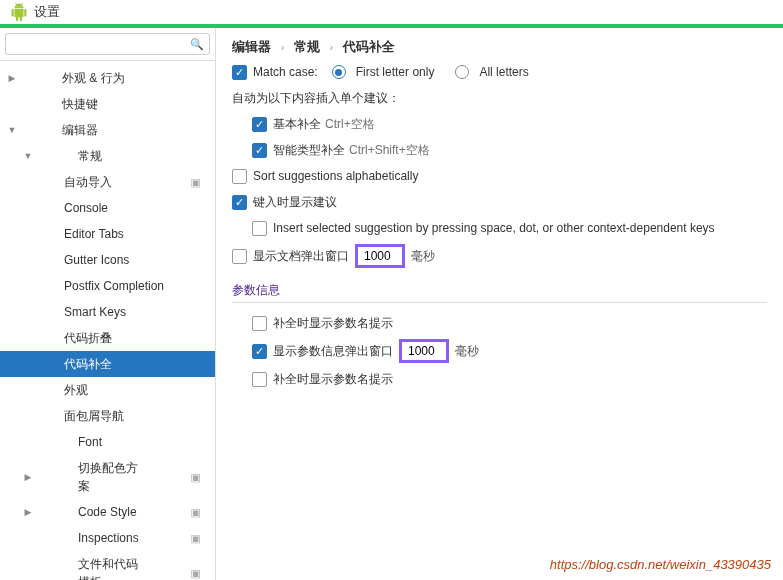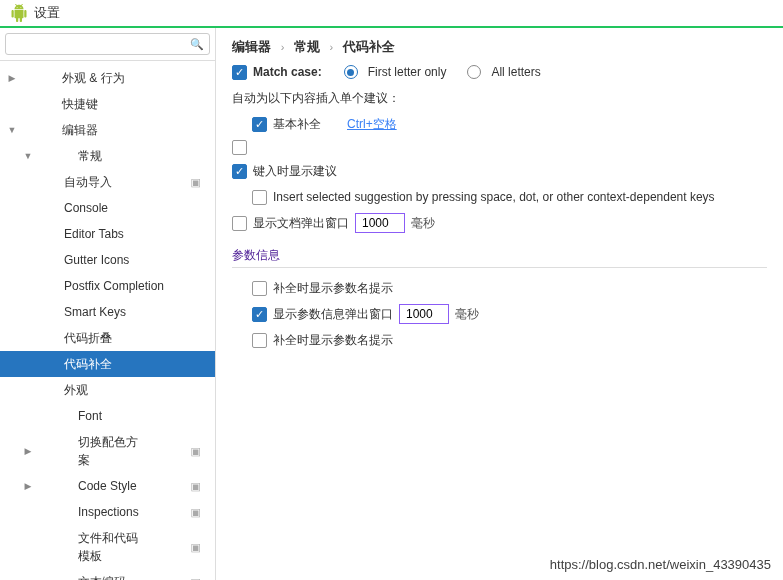--- a/index.html
+++ b/index.html
@@ -1,18 +1,18 @@
 <!DOCTYPE html>
 <html><head>
   <meta charset="utf-8">
   <style>
     * { box-sizing: border-box; margin: 0; padding: 0; }
     body { font-family: "Microsoft YaHei", Arial, sans-serif; font-size: 12px; color: #333; background: #fff; width: 783px; height: 580px; overflow: hidden; }
     
-    .header { display: flex; align-items: center; padding: 6px 10px; border-bottom: 2px solid #22c55e; height: 28px; }
+    .header { display: flex; align-items: center; padding: 6px 10px; border-bottom: 4px solid #22c55e; height: 28px; }
     .android-icon { width: 18px; height: 18px; margin-right: 6px; }
     .title { font-size: 13px; }
     
     .main { display: flex; height: calc(100% - 28px); }
     
     .sidebar { width: 216px; border-right: 1px solid #ddd; display: flex; flex-direction: column; }
     .search-box { padding: 5px; border-bottom: 1px solid #ddd; }
     .search-input { width: 100%; padding: 3px 20px 3px 6px; border: 1px solid #ccc; border-radius: 3px; font-size: 12px; background: #fff; }
     .search-wrap { position: relative; }
     .search-icon { position: absolute; right: 6px; top: 50%; transform: translateY(-50%); color: #999; font-size: 11px; }
@@ -37,33 +37,33 @@
     .indent { padding-left: 20px; }
     
     .checkbox { width: 15px; height: 15px; border: 1px solid #999; border-radius: 2px; margin-right: 6px; display: inline-flex; align-items: center; justify-content: center; cursor: pointer; flex-shrink: 0; }
     .checkbox.checked { background: #2675bf; border-color: #2675bf; color: #fff; }
     .checkbox.checked::after { content: "✓"; font-size: 11px; line-height: 1; }
     
     .radio { width: 14px; height: 14px; border: 1px solid #888; border-radius: 50%; margin-right: 5px; display: inline-flex; align-items: center; justify-content: center; cursor: pointer; flex-shrink: 0; }
     .radio.checked { border-color: #2675bf; }
     .radio.checked::after { content: ""; width: 7px; height: 7px; background: #2675bf; border-radius: 50%; }
     
-    .shortcut { color: #3b82f6; margin-left: 26px; text-decoration: underline; }
-    .label-colon { margin-right: 22px; font-weight: bold; }
+    .shortcut { color: #737373; margin-left: 4px; }
+    .label-colon { margin-right: 14px; }
     .radio-group { display: inline-flex; align-items: center; gap: 5px; }
     .radio-group .rlabel { margin-right: 16px; }
     
-    .text-input { border: 1px solid #8b5cf6; padding: 2px 6px; width: 50px; font-size: 12px; margin: 0 6px; }
+    .text-input { border: 3px solid #8b5cf6; padding: 2px 6px; width: 50px; font-size: 12px; margin: 0 6px; }
     .unit { color: #555; text-align: center; }
     
     .section-divider { margin: 14px 0 10px; }
     .section-title { color: #4c1d95; font-size: 12px; margin-bottom: 2px; }
     .section-line { border: none; border-top: 1px solid #ddd; margin-top: 3px; }
     
-    .watermark { position: absolute; bottom: 8px; right: 12px; color: #404040; font-size: 13px; pointer-events: none; }
+    .watermark { position: absolute; bottom: 8px; right: 12px; color: #c2410c; font-size: 13px; font-style: italic; pointer-events: none; }
   </style>
 </head>
 <body>
 
 <div class="header">
   <svg class="android-icon" viewBox="0 0 24 24">
       <path fill="#a4c639" d="M6 18c0 .55.45 1 1 1h1v3.5c0 .83.67 1.5 1.5 1.5s1.5-.67 1.5-1.5V19h2v3.5c0 .83.67 1.5 1.5 1.5s1.5-.67 1.5-1.5V19h1c.55 0 1-.45 1-1V8H6v10zM3.5 8C2.67 8 2 8.67 2 9.5v7c0 .83.67 1.5 1.5 1.5S5 17.33 5 16.5v-7C5 8.67 4.33 8 3.5 8zm17 0c-.83 0-1.5.67-1.5 1.5v7c0 .83.67 1.5 1.5 1.5s1.5-.67 1.5-1.5v-7c0-.83-.67-1.5-1.5-1.5zm-4.97-5.84l1.3-1.3c.2-.2.2-.51 0-.71-.2-.2-.51-.2-.71 0l-1.48 1.48C13.85 1.23 12.95 1 12 1c-.96 0-1.86.23-2.66.63L7.85.15c-.2-.2-.51-.2-.71 0-.2.2-.2.51 0 .71l1.31 1.31C6.97 3.26 6 5.01 6 7h12c0-1.99-.97-3.75-2.47-4.84zM10 5H9V4h1v1zm5 0h-1V4h1v1z"></path>
     </svg>
   <span class="title">设置</span>
 </div>
@@ -114,20 +114,23 @@
         </div>
       <div class="tree-item level-2">
           <span class="tree-label">代码折叠</span>
         </div>
       <div class="tree-item level-2 selected">
           <span class="tree-label">代码补全</span>
         </div>
       <div class="tree-item level-2">
           <span class="tree-label">外观</span>
         </div>
+      <div class="tree-item level-2">
+          <span class="tree-label">面包屑导航</span>
+        </div>
       <div class="tree-item level-1">
           <span class="tree-arrow"></span>
           <span class="tree-label">Font</span>
         </div>
       <div class="tree-item level-1">
           <span class="tree-arrow collapsed"></span>
           <span class="tree-label">切换配色方案</span>
           <span class="tree-badge">▣</span>
         </div>
       <div class="tree-item level-1">
@@ -174,23 +177,29 @@
     </div>
 
     <div class="row">
         <span>自动为以下内容插入单个建议：</span>
       </div>
     <div class="row indent">
       <span class="checkbox checked"></span>
       <span>基本补全</span>
       <span class="shortcut">Ctrl+空格</span>
     </div>
-
-    <div class="row">
-      <span class="checkbox"></span>
+    <div class="row indent">
+      <span class="checkbox checked"></span>
+      <span>智能类型补全</span>
+      <span class="shortcut">Ctrl+Shift+空格</span>
+    </div>
+
+    <div class="row">
+      <span class="checkbox"></span>
+      <span>Sort suggestions alphabetically</span>
     </div>
     <div class="row">
       <span class="checkbox checked"></span>
       <span>键入时显示建议</span>
     </div>
     <div class="row indent">
       <span class="checkbox"></span>
       <span>Insert selected suggestion by pressing space, dot, or other context-dependent keys</span>
     </div>
     <div class="row">

